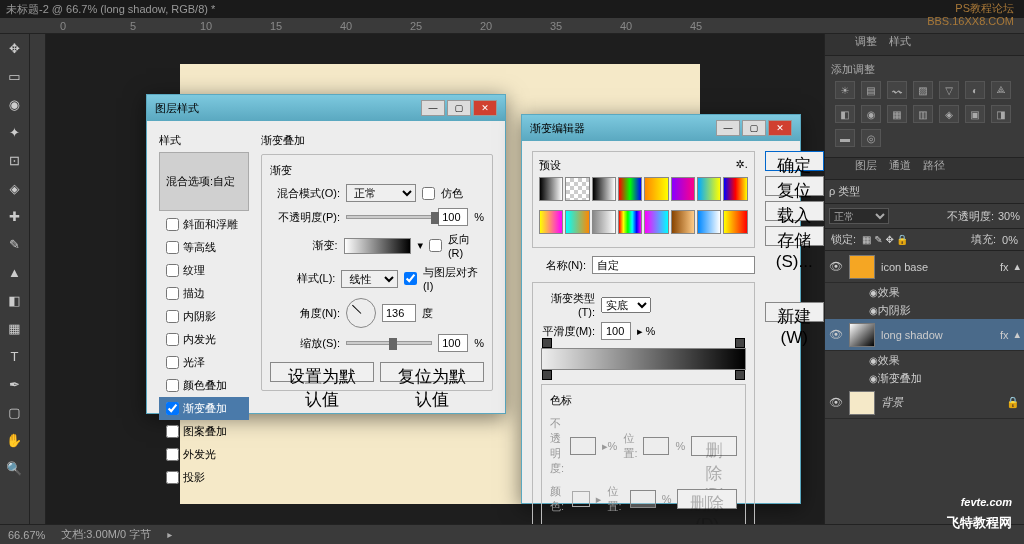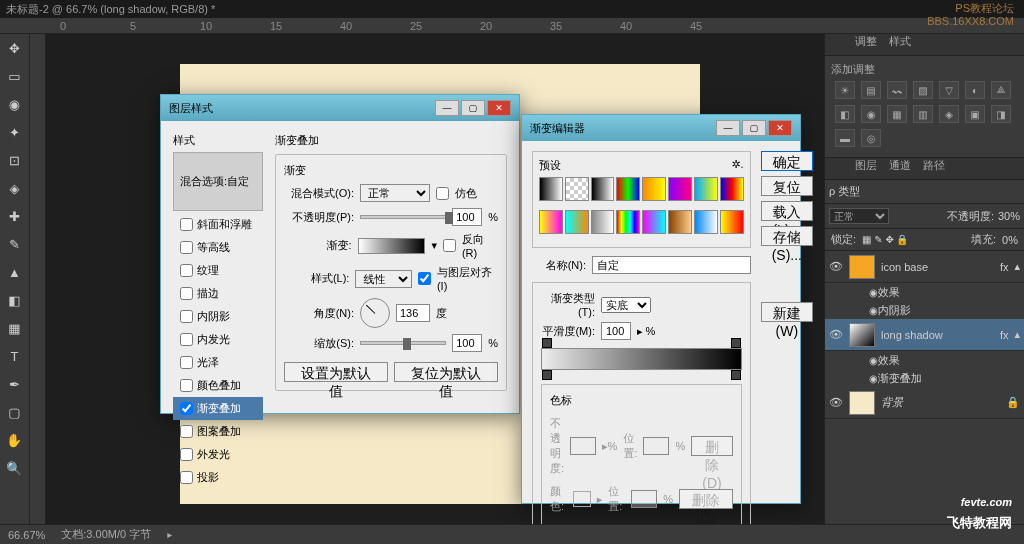--- a/index.html
+++ b/index.html
@@ -30,41 +30,41 @@
 .thumb.icon{background:#f5a623}
 .thumb.shadow{background:linear-gradient(135deg,#fff,#000)}
 .thumb.bg{background:#f5e9c8}
 .fx-row{padding-left:44px;height:18px;display:flex;align-items:center;font-size:10px;color:#ccc}
 .statusbar{height:20px;background:#3a3a3a;border-top:1px solid #222;display:flex;align-items:center;padding:0 8px;gap:16px;color:#aaa;font-size:10px}
 .dialog{position:absolute;background:#ededed;border:1px solid #5aa8c0;box-shadow:0 4px 20px rgba(0,0,0,.5);color:#000}
 .dlg-title{height:26px;background:linear-gradient(#7dc9df,#5aa8c0);display:flex;align-items:center;padding:0 8px;font-size:12px;color:#000;justify-content:space-between}
 .dlg-title .wbtns{display:flex;gap:2px}
 .wbtn{width:24px;height:16px;background:#ddd;border:1px solid #999;font-size:9px;text-align:center;line-height:14px}
 .wbtn.close{background:#d04030;color:#fff}
-.layer-style{left:130px;top:60px;width:360px;height:320px}
+.layer-style{left:116px;top:60px;width:360px;height:320px}
 .ls-body{display:flex;padding:12px;gap:12px}
 .ls-styles{width:90px}
 .ls-styles h4{font-size:11px;margin-bottom:4px;font-weight:normal}
 .ls-styles .hdr{background:#d0d0d0;padding:21px 6px;border:1px solid #aaa;margin-bottom:2px}
 .ls-item{padding:3px 6px;border:1px solid transparent;display:flex;align-items:center;gap:4px}
 .ls-item.sel{background:#4a7aaa;color:#fff}
 .ls-item input{margin:0}
 .ls-content{flex:1}
 .ls-content h4{font-size:11px;margin-bottom:6px;font-weight:normal}
 .ls-group{border:1px solid #bbb;padding:8px;border-radius:2px}
 .ls-field{display:flex;align-items:center;gap:6px;margin-bottom:6px;font-size:11px}
 .ls-field label{width:70px;text-align:right}
 .ls-field select,.ls-field input[type=text]{border:1px solid #888;height:18px;padding:0 3px;font-size:11px}
 .slider{flex:1;height:4px;background:#ccc;border:1px solid #999;position:relative}
 .slider .knob{position:absolute;top:-4px;width:8px;height:12px;background:#666;left:100%}
 .grad-bar{width:70px;height:16px;background:linear-gradient(90deg,#fff,#000);border:1px solid #888;display:inline-block}
 .angle-dial{width:30px;height:30px;border:1px solid #888;border-radius:50%;position:relative;display:inline-block}
 .angle-dial:after{content:"";position:absolute;left:50%;top:50%;width:12px;height:1px;background:#000;transform:rotate(-136deg);transform-origin:left}
 .ls-btns{display:flex;gap:6px;margin-top:10px;justify-content:center}
-.btn{background:#f0f0f0;border:1px solid #888;padding:2px 10px;font-size:14px;height:20px}
+.btn{background:#f0f0f0;border:1px solid #888;padding:2px 10px;font-size:17px;height:20px}
 .grad-editor{left:491px;top:80px;width:280px;height:390px}
 .ge-body{padding:10px;display:flex;gap:10px}
 .ge-main{flex:1}
 .ge-btns{width:64px;display:flex;flex-direction:column;gap:5px}
 .ge-presets{border:1px solid #bbb;padding:6px}
 .ge-presets-hdr{display:flex;justify-content:space-between;margin-bottom:4px;font-size:11px}
 .preset-grid{display:grid;grid-template-columns:repeat(8,1fr);gap:2px;height:64px}
 .preset{border:1px solid #888;height:24px}
 .ge-field{display:flex;align-items:center;gap:6px;margin:8px 0;font-size:11px}
 .ge-field label{width:54px;text-align:right}

